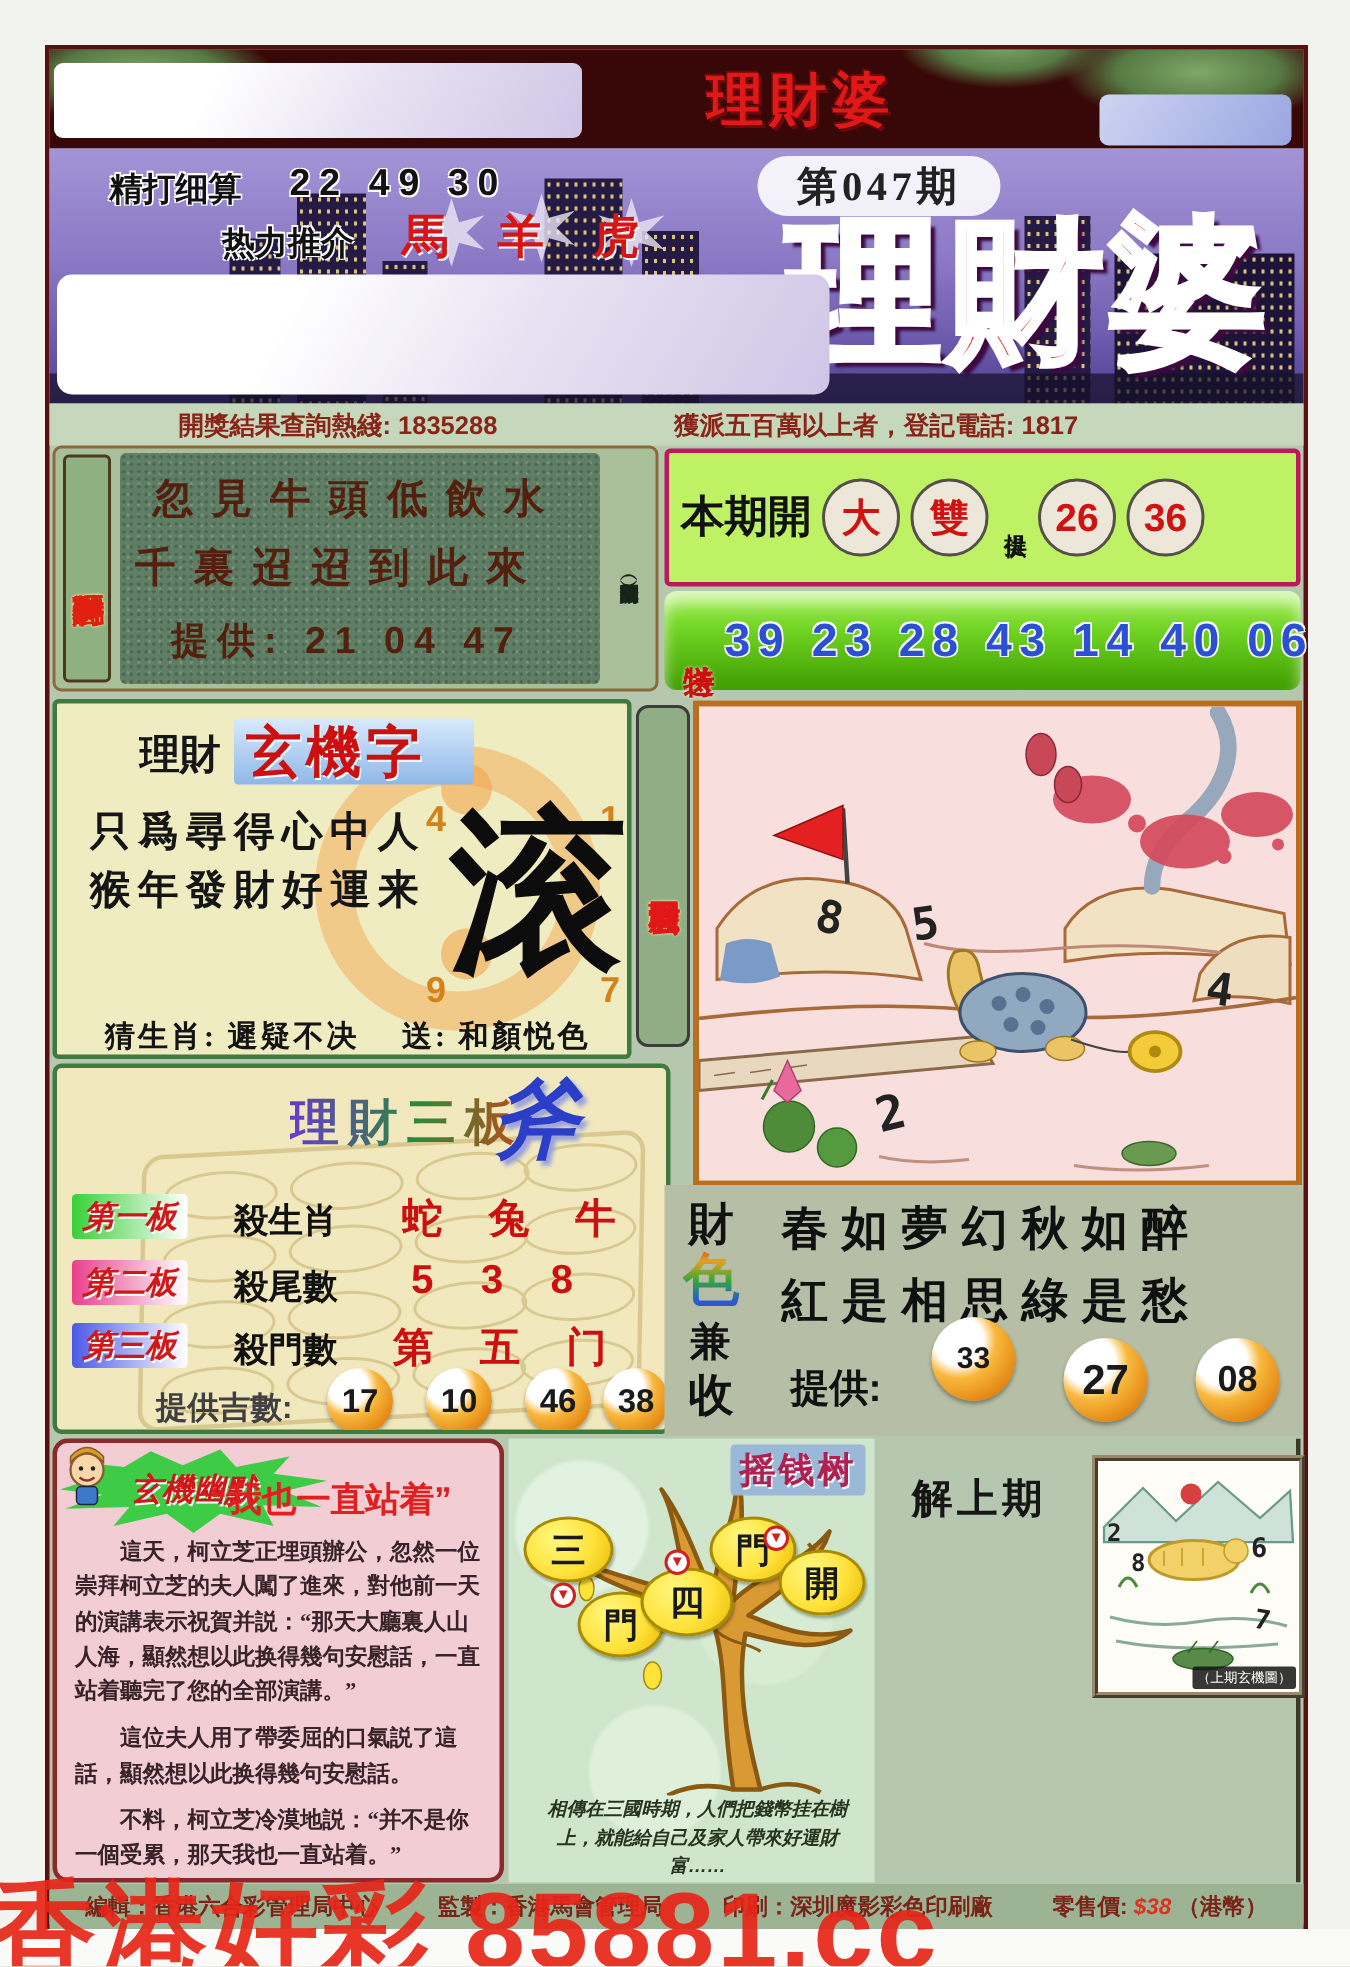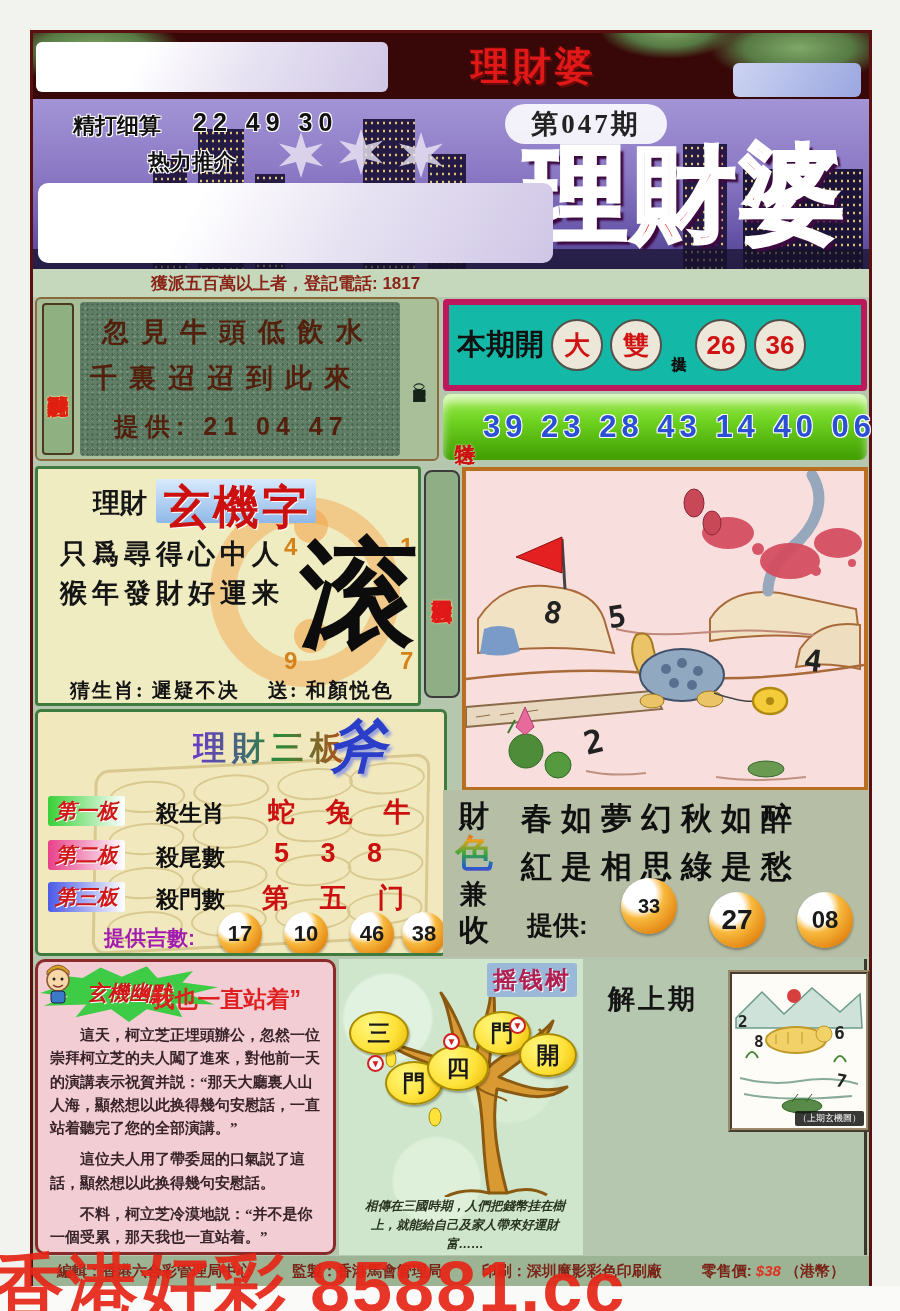--- a/index.html
+++ b/index.html
@@ -40,21 +40,21 @@
             font-size:21px;font-weight:900;color:#e02010;text-shadow:0 0 2px #ffe9a0;}
   .scratch{left:80px;top:302px;width:320px;height:154px;border-radius:4px;
            background-color:#607e66;
            background-image:radial-gradient(#4c6852 1.1px,transparent 1.3px),
                             radial-gradient(#79937c 1px,transparent 1.2px);
            background-size:5px 5px,7px 7px;background-position:0 0,2px 3px;}
   .tm-line{color:#53200d;font-weight:900;font-size:27px;letter-spacing:12px;white-space:nowrap;}
   .tm-note{left:404px;top:303px;width:30px;height:152px;display:flex;align-items:center;justify-content:center;
            font-size:12.5px;font-weight:bold;color:#16241a;}
   
-  .benqi{left:443px;top:299px;width:424px;height:92px;background:#14b8a6;border:6px solid #be185d;
+  .benqi{left:443px;top:299px;width:424px;height:92px;background:#bef264;border:3px solid #be185d;
          border-radius:4px;box-sizing:border-box;display:flex;align-items:center;padding:0 8px;gap:7px;}
   .benqi-label{font-size:29px;font-weight:900;color:#111;}
   .circle{width:48px;height:48px;border:2px solid #55504a;border-radius:50%;background:#ece7d8;
           display:flex;align-items:center;justify-content:center;font-weight:900;color:#d01212;font-size:26px;flex:0 0 auto;}
   .stack2{writing-mode:vertical-rl;text-orientation:upright;font-size:15px;font-weight:bold;color:#111;letter-spacing:1px;}
   
   .tesong{left:443px;top:394px;width:424px;height:66px;border-radius:8px;
           background:linear-gradient(180deg,#a4ef55 0%,#6fd322 40%,#3f9d00 100%);
           box-shadow:inset 0 8px 10px rgba(255,255,255,.65);display:flex;align-items:center;}
   .ts-label{writing-mode:vertical-rl;text-orientation:upright;color:#cc1010;font-weight:900;font-size:21px;
@@ -169,26 +169,28 @@
     <div class="abs" style="left:0;top:150px;width:836px;height:20px;background:#141028;opacity:.7;"></div>
 
     <div class="abs outline-w" style="left:40px;top:12px;font-size:22px;font-weight:900;color:#111;">精打细算</div>
     <div class="abs outline-w" style="left:160px;top:9px;font-size:25px;font-weight:900;color:#111;letter-spacing:6px;">22 49 30</div>
     <div class="abs issue-pill serif" style="left:472px;top:5px;width:162px;height:40px;">第047期</div>
 
     <div class="abs star8" style="left:245px;top:33px;"></div>
     <div class="abs star8" style="left:305px;top:30px;"></div>
     <div class="abs star8" style="left:365px;top:33px;"></div>
     <div class="abs outline-w" style="left:115px;top:48px;font-size:22px;font-weight:900;color:#111;">热力推介</div>
+    <div class="abs" style="left:235px;top:38px;font-size:31px;font-weight:900;color:#d81414;letter-spacing:12px;text-shadow:1px 1px 0 #fff;">馬 羊 虎</div>
 
     <div class="abs big-title serif" style="left:492px;top:28px;">理財婆</div>
     <div class="abs censor" style="left:5px;top:84px;width:515px;height:80px;border-radius:10px;"></div>
   </div>
 
   <div class="abs hotline">
+    <span style="margin-left:86px;">開獎結果查詢熱綫:  1835288</span>
     <span style="margin-left:118px;">獲派五百萬以上者，登記電話:  1817</span>
   </div>
 
   <div class="abs temashi"></div>
   <div class="abs tm-title">
     <span class="vtext">理財特碼詩</span>
   </div>
   <div class="abs scratch">
     <div class="abs tm-line serif" style="left:22px;top:12px;">忽見牛頭低飲水</div>
     <div class="abs tm-line serif" style="left:10px;top:58px;">千裏迢迢到此來</div>
@@ -211,21 +213,21 @@
     <span class="ts-label">特送</span>
     <span class="ts-nums outline-w">39 23 28 43 14 40 06</span>
   </div>
 
   <div class="abs xjz">
     <div class="abs yinyang"></div>
     <div class="abs yy-dot" style="right:90px;top:40px;"></div>
     <div class="abs yy-dot" style="right:90px;top:150px;"></div>
     <div class="abs xjz-strip" style="left:118px;top:10px;width:160px;height:44px;"></div>
     <div class="abs" style="left:55px;top:16px;font-size:27px;font-weight:900;color:#161616;">理財</div>
-    <div class="abs" style="left:126px;top:8px;font-size:46px;font-weight:900;color:#cc1010;letter-spacing:3px;text-shadow:1px 1px 0 #fff;">玄機字</div>
+    <div class="abs" style="left:126px;top:8px;font-size:37px;font-weight:900;color:#cc1010;letter-spacing:3px;text-shadow:1px 1px 0 #fff;">玄機字</div>
     <div class="abs xjz-poem serif" style="left:22px;top:66px;">只爲尋得心中人</div>
     <div class="abs xjz-poem serif" style="left:22px;top:105px;">猴年發財好運来</div>
     <div class="abs xjz-corner" style="left:246px;top:64px;">4</div>
     <div class="abs xjz-corner" style="left:362px;top:64px;">1</div>
     <div class="abs xjz-corner" style="left:246px;top:178px;">9</div>
     <div class="abs xjz-corner" style="left:362px;top:178px;">7</div>
     <div class="abs xjz-big serif" style="left:262px;top:68px;">滚</div>
     <div class="abs xjz-foot serif" style="left:32px;top:208px;">猜生肖: 遲疑不决</div>
     <div class="abs xjz-foot serif" style="left:230px;top:208px;">送: 和顏悦色</div>
   </div>
@@ -311,21 +313,21 @@
     <div class="abs sb-value serif" style="left:230px;top:82px;">蛇 兔 牛</div>
 
     <div class="abs tagbar" style="left:10px;top:128px;background:linear-gradient(90deg,#e8408a,#ffffff);">第二板</div>
     <div class="abs sb-label" style="left:118px;top:130px;">殺尾數</div>
     <div class="abs sb-value" style="left:236px;top:126px;">5 3 8</div>
 
     <div class="abs tagbar" style="left:10px;top:170px;background:linear-gradient(90deg,#4a5ae8,#ffffff);">第三板</div>
     <div class="abs sb-label" style="left:118px;top:172px;">殺門數</div>
     <div class="abs sb-value serif" style="left:224px;top:168px;">第 五 门</div>
 
-    <div class="abs" style="left:66px;top:212px;font-size:21px;font-weight:900;color:#a21caf;">提供吉數:</div>
+    <div class="abs" style="left:66px;top:212px;font-size:21px;font-weight:900;color:#404040;">提供吉數:</div>
     <div class="abs ball" style="left:180px;top:200px;width:44px;height:44px;font-size:22px;">17</div>
     <div class="abs ball" style="left:246px;top:200px;width:44px;height:44px;font-size:22px;">10</div>
     <div class="abs ball" style="left:312px;top:200px;width:44px;height:44px;font-size:22px;">46</div>
     <div class="abs ball" style="left:364px;top:200px;width:44px;height:44px;font-size:22px;">38</div>
   </div>
 
   <div class="abs caise">
     <div class="abs cs-char serif" style="left:16px;top:6px;font-size:30px;">財</div>
     <div class="abs cs-char serif rainbow" style="left:12px;top:38px;font-size:38px;">色</div>
     <div class="abs cs-char serif" style="left:17px;top:86px;font-size:27px;">兼</div>

